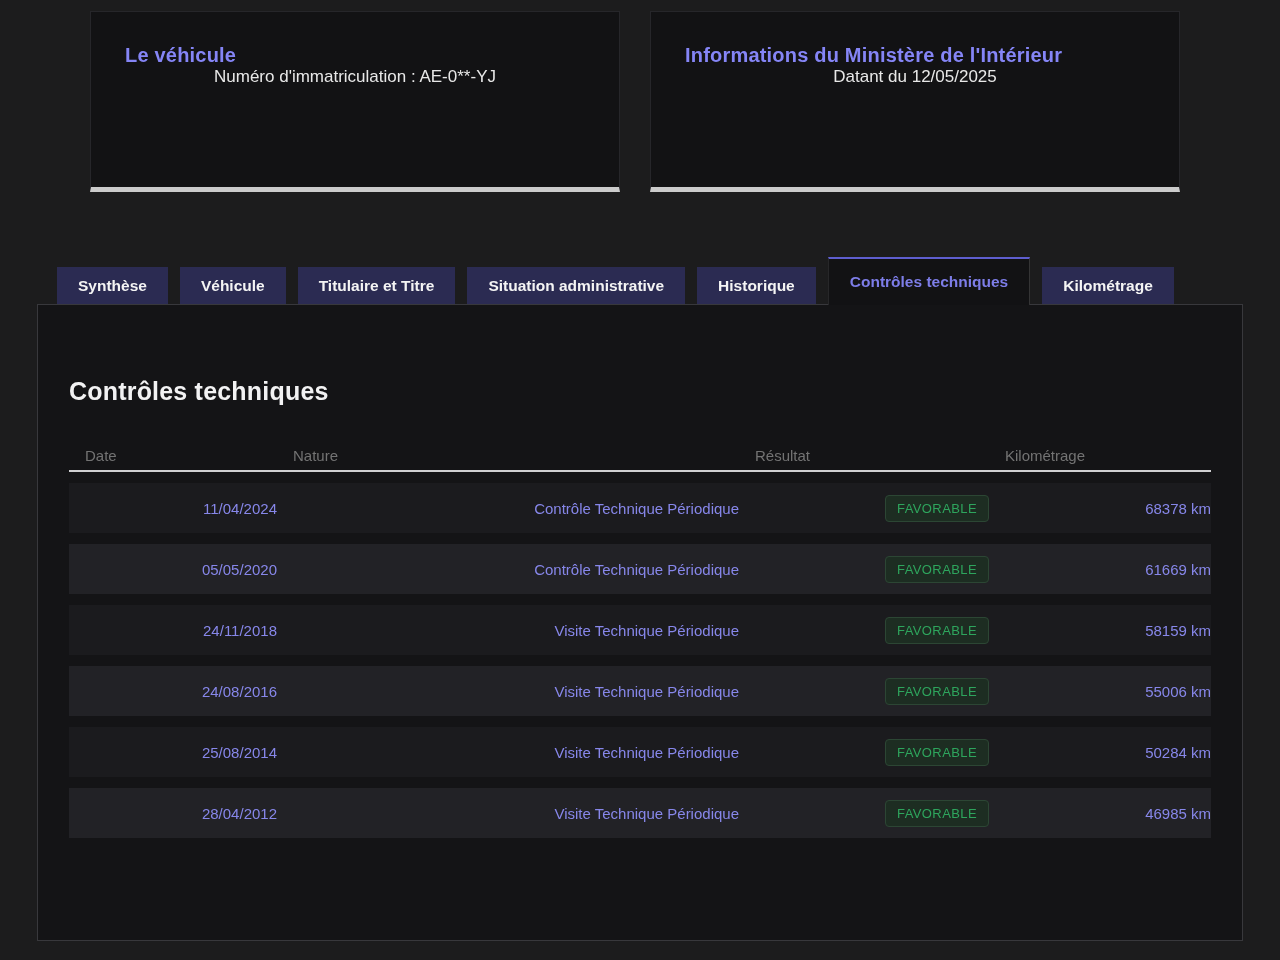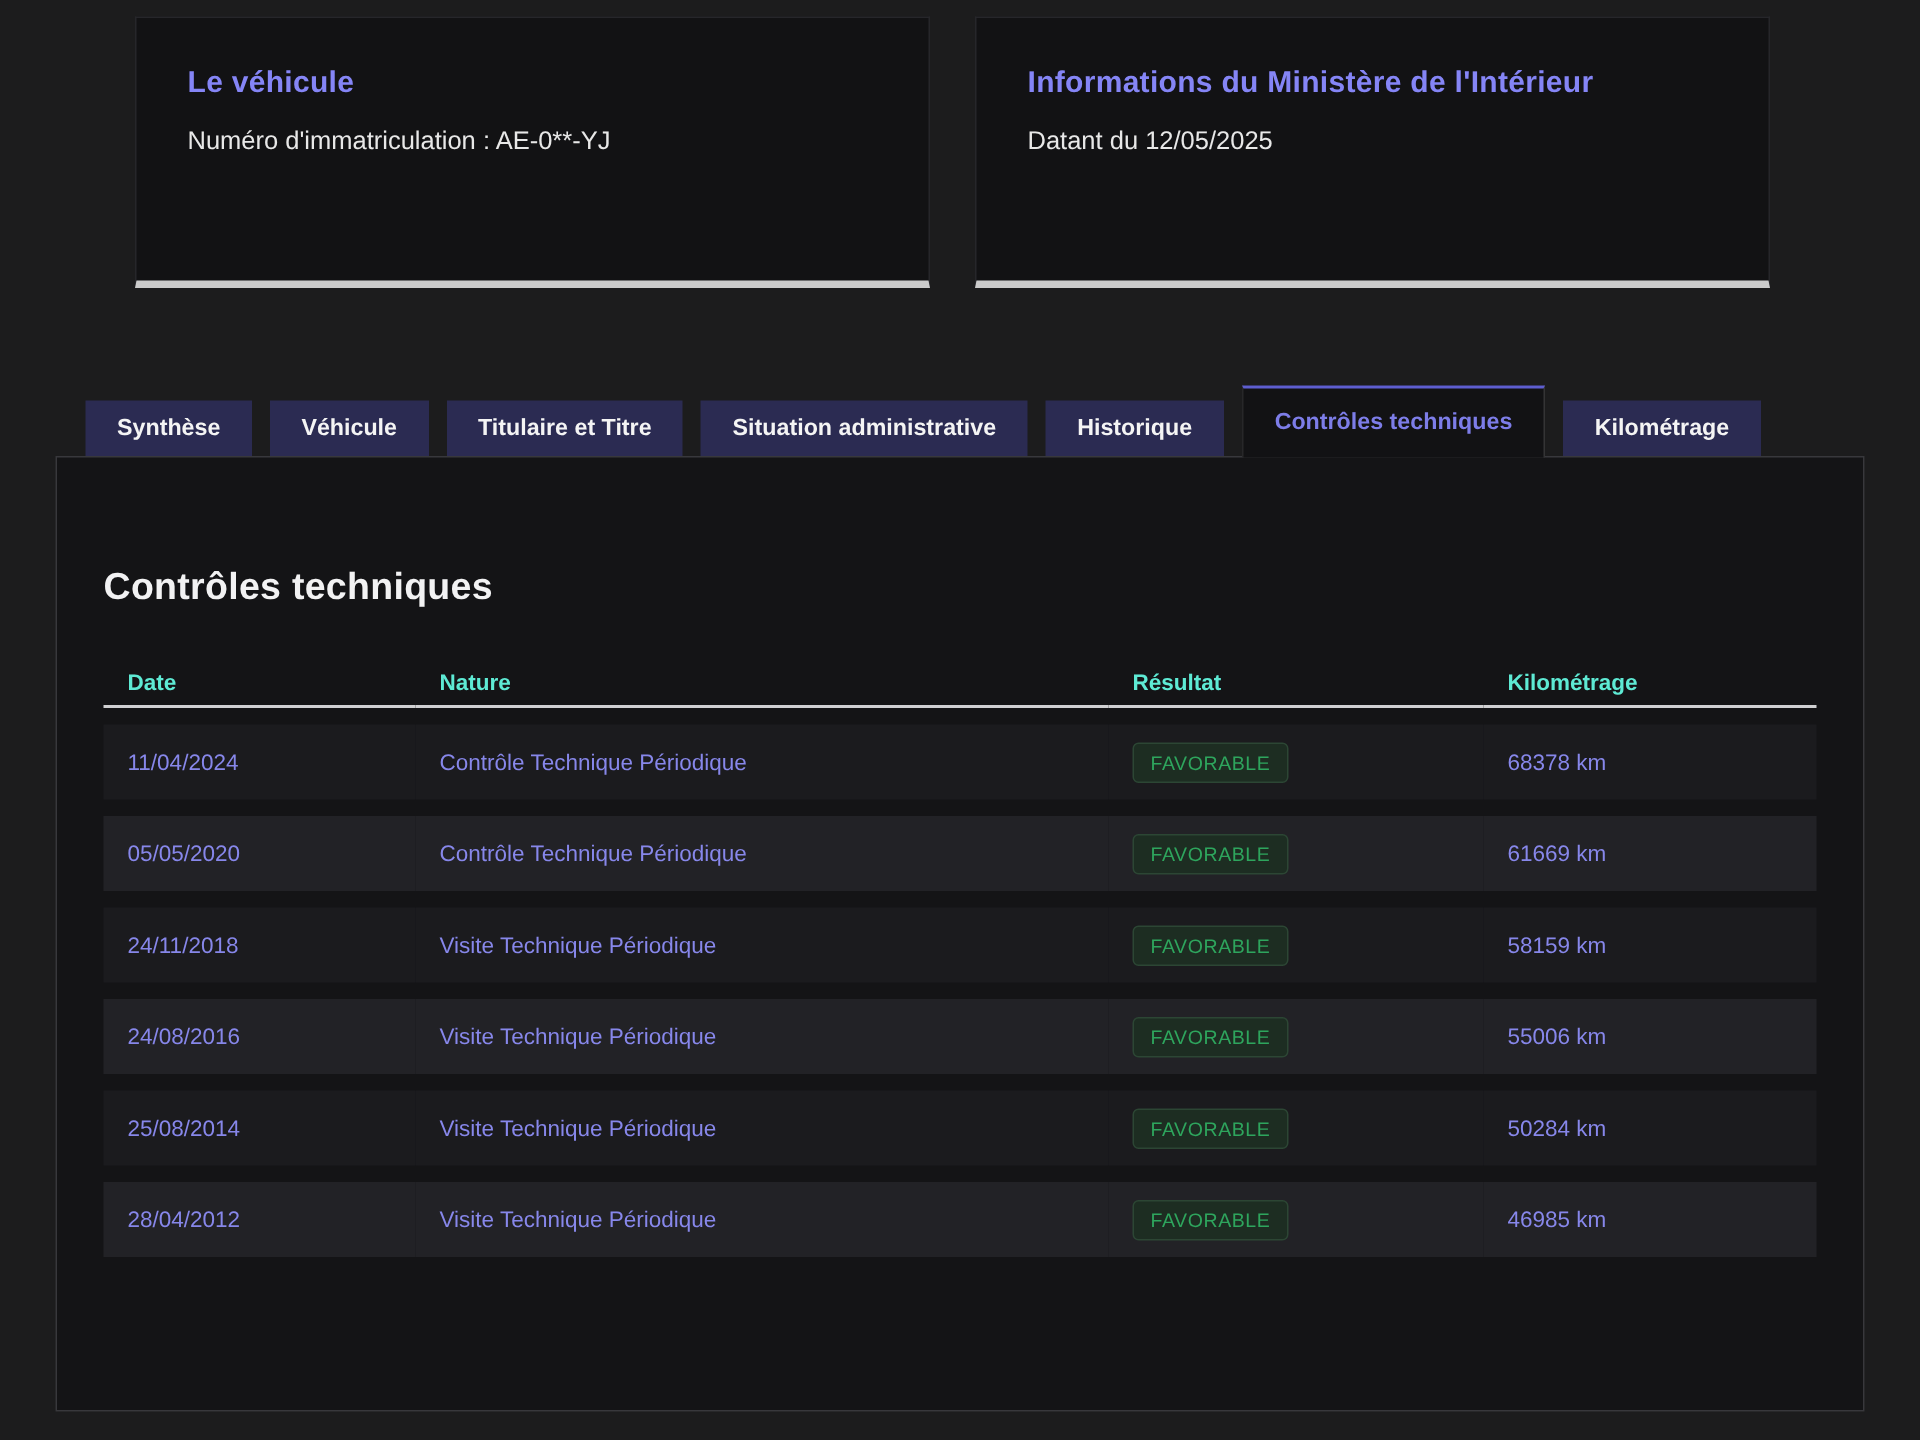--- a/index.html
+++ b/index.html
@@ -43,23 +43,23 @@
     border-bottom:5px solid var(--card-underline);
     padding:32px 34px;
   }
   .info-card h3{
     color:var(--accent);
     font-size:20px;
     font-weight:bold;
     letter-spacing:.2px;
   }
   .info-card p{
-    margin-top:17px;
     color:var(--text-main);
     font-size:17px;
+    text-align:center;
   }
 
   
   .tabs-bar{
     display:flex;
     align-items:flex-end;
     gap:12px;
     margin:64px 37px 0 57px;
     height:48px;
   }
@@ -111,33 +111,34 @@
     margin-top:26px;
     border-collapse:separate;
     border-spacing:0 11px;
     table-layout:fixed;
   }
   .ct-table col.c1{width:208px;}
   .ct-table col.c2{width:462px;}
   .ct-table col.c3{width:250px;}
   .ct-table th{
     text-align:left;
-    color:#5eead4;
+    color:#737373;
     font-size:15px;
-    font-weight:bold;
+    font-weight:normal;
     padding:4px 0 6px 16px;
     border-bottom:2px solid var(--header-rule);
   }
   .ct-table td{
     height:50px;
     vertical-align:middle;
     padding-left:16px;
     font-size:15px;
     font-weight:500;
     color:var(--link);
+    text-align:right;
   }
   .ct-table tbody tr:nth-child(odd) td{background:var(--row-odd);}
   .ct-table tbody tr:nth-child(even) td{background:var(--row-even);}
 
   .badge-success{
     display:inline-block;
     background:var(--success-bg);
     color:var(--success-text);
     border:1px solid var(--success-border);
     border-radius:4px;

